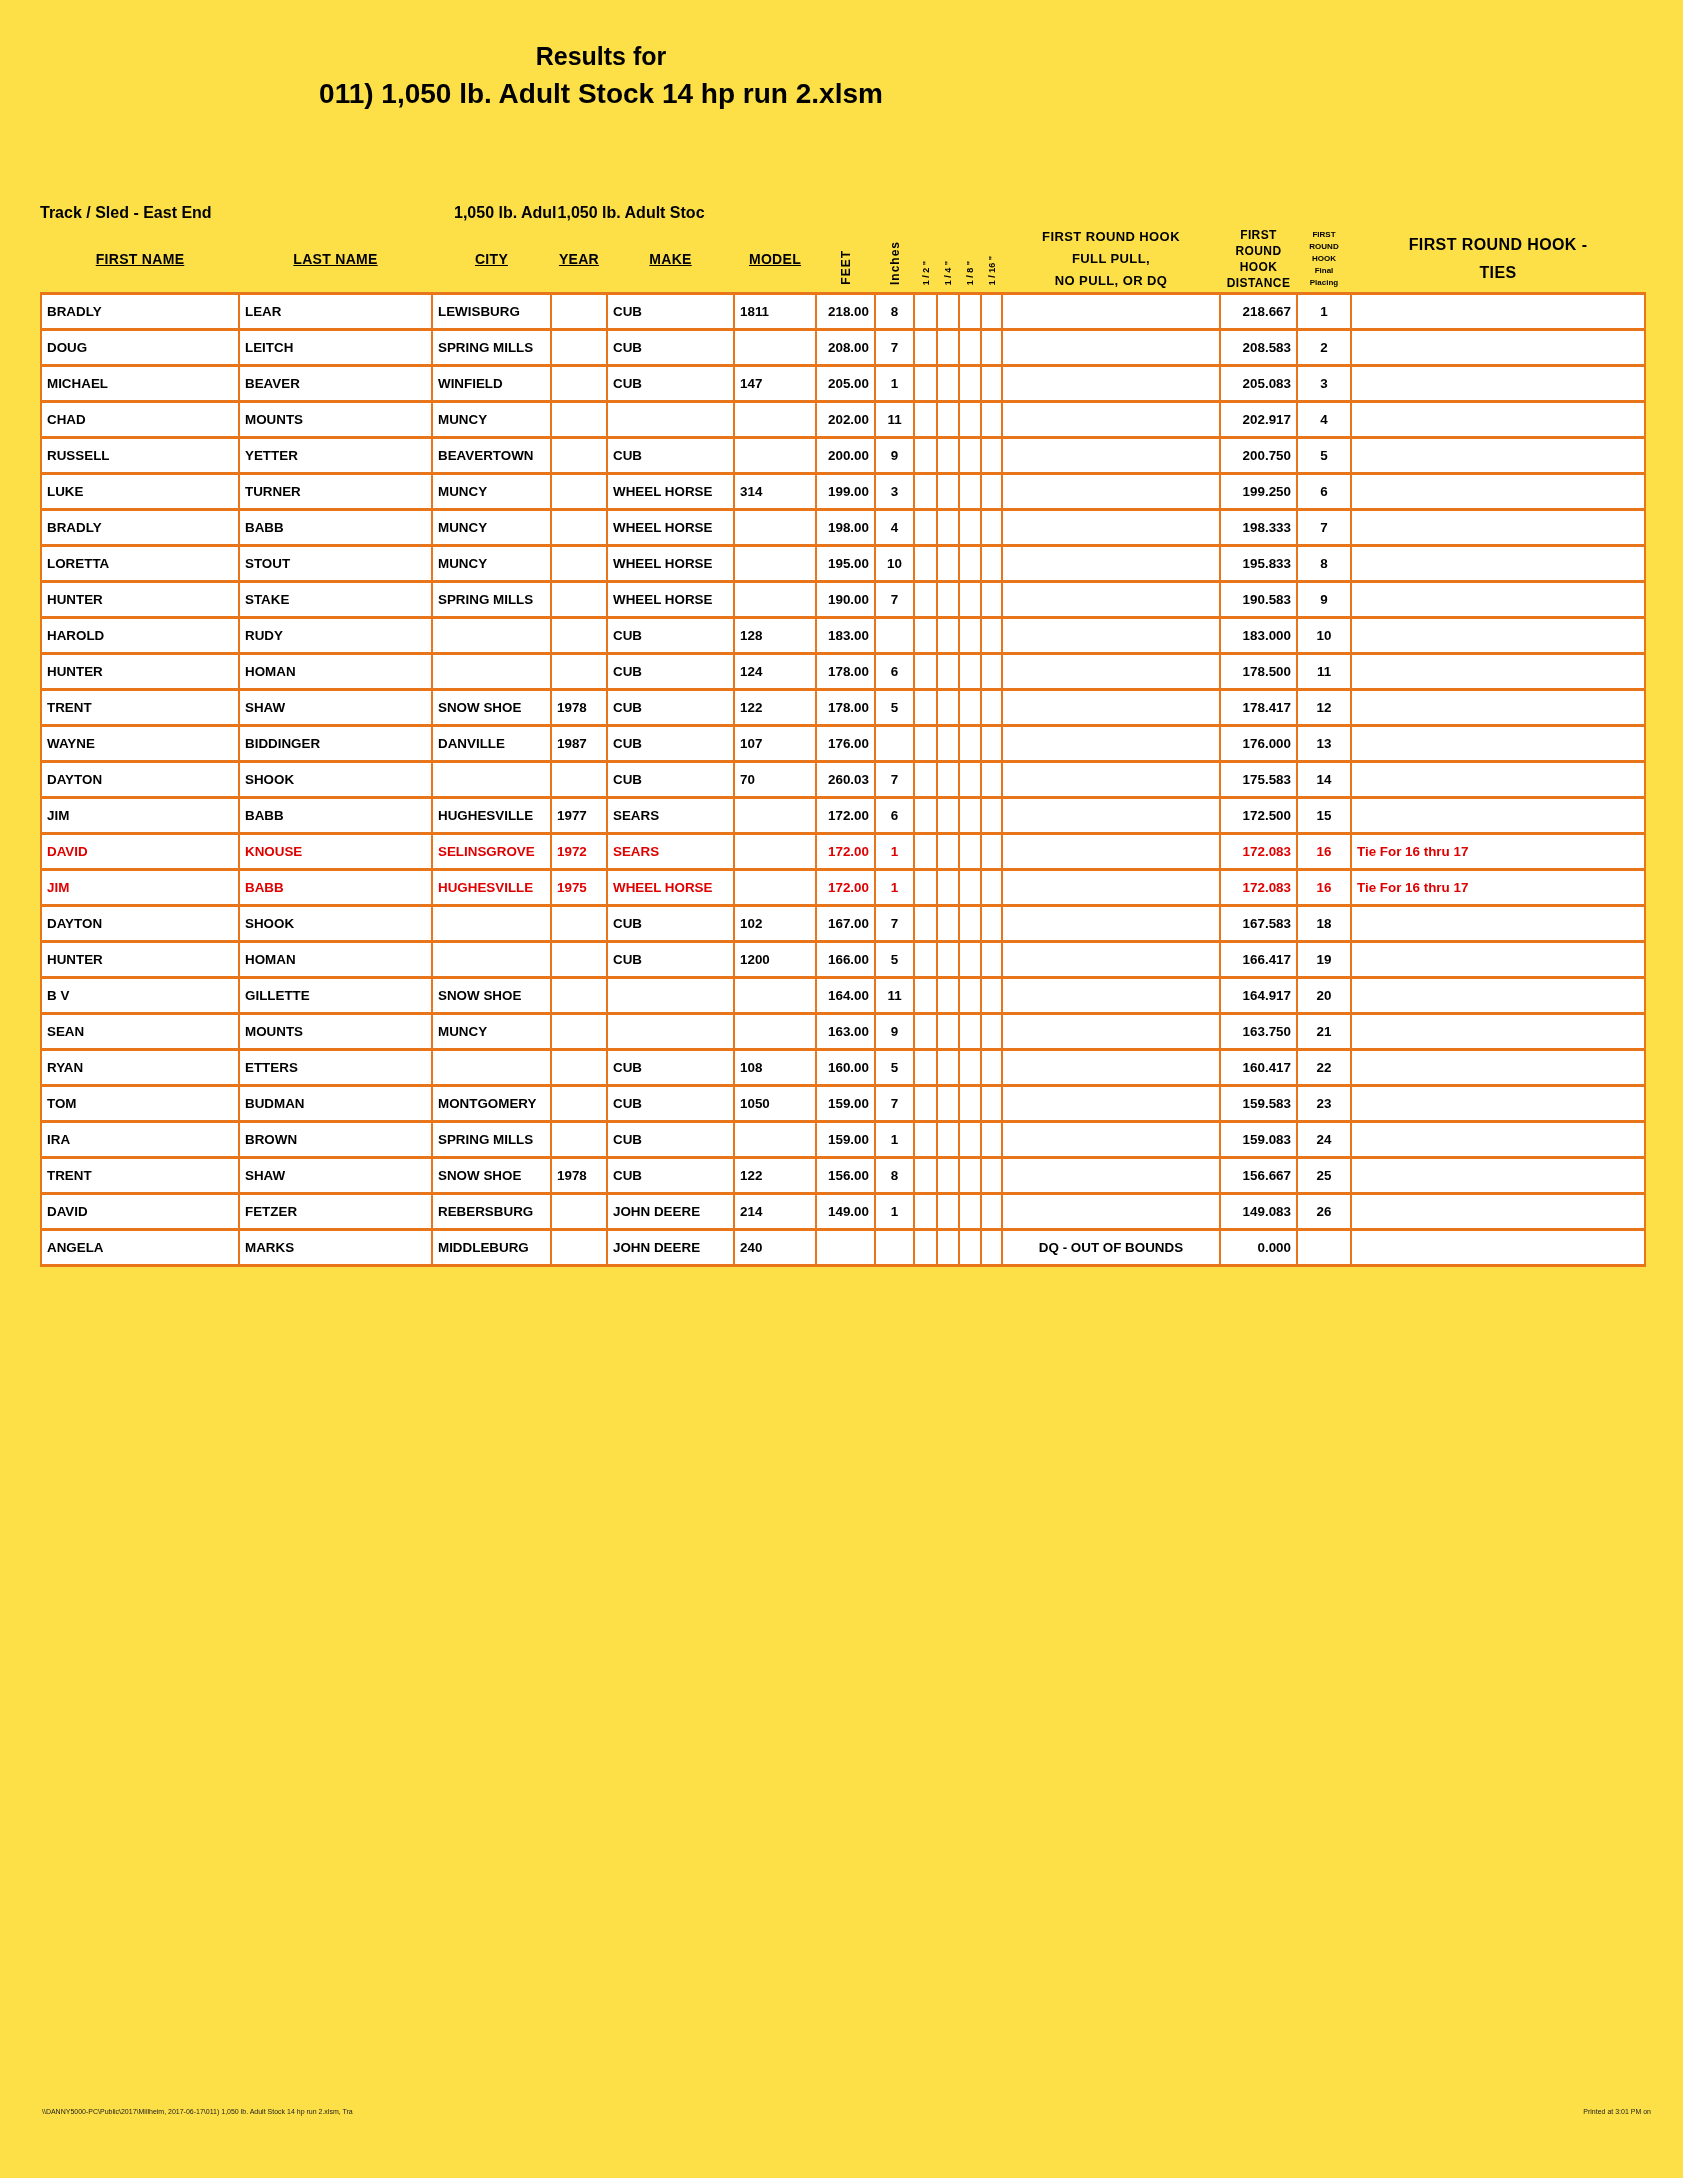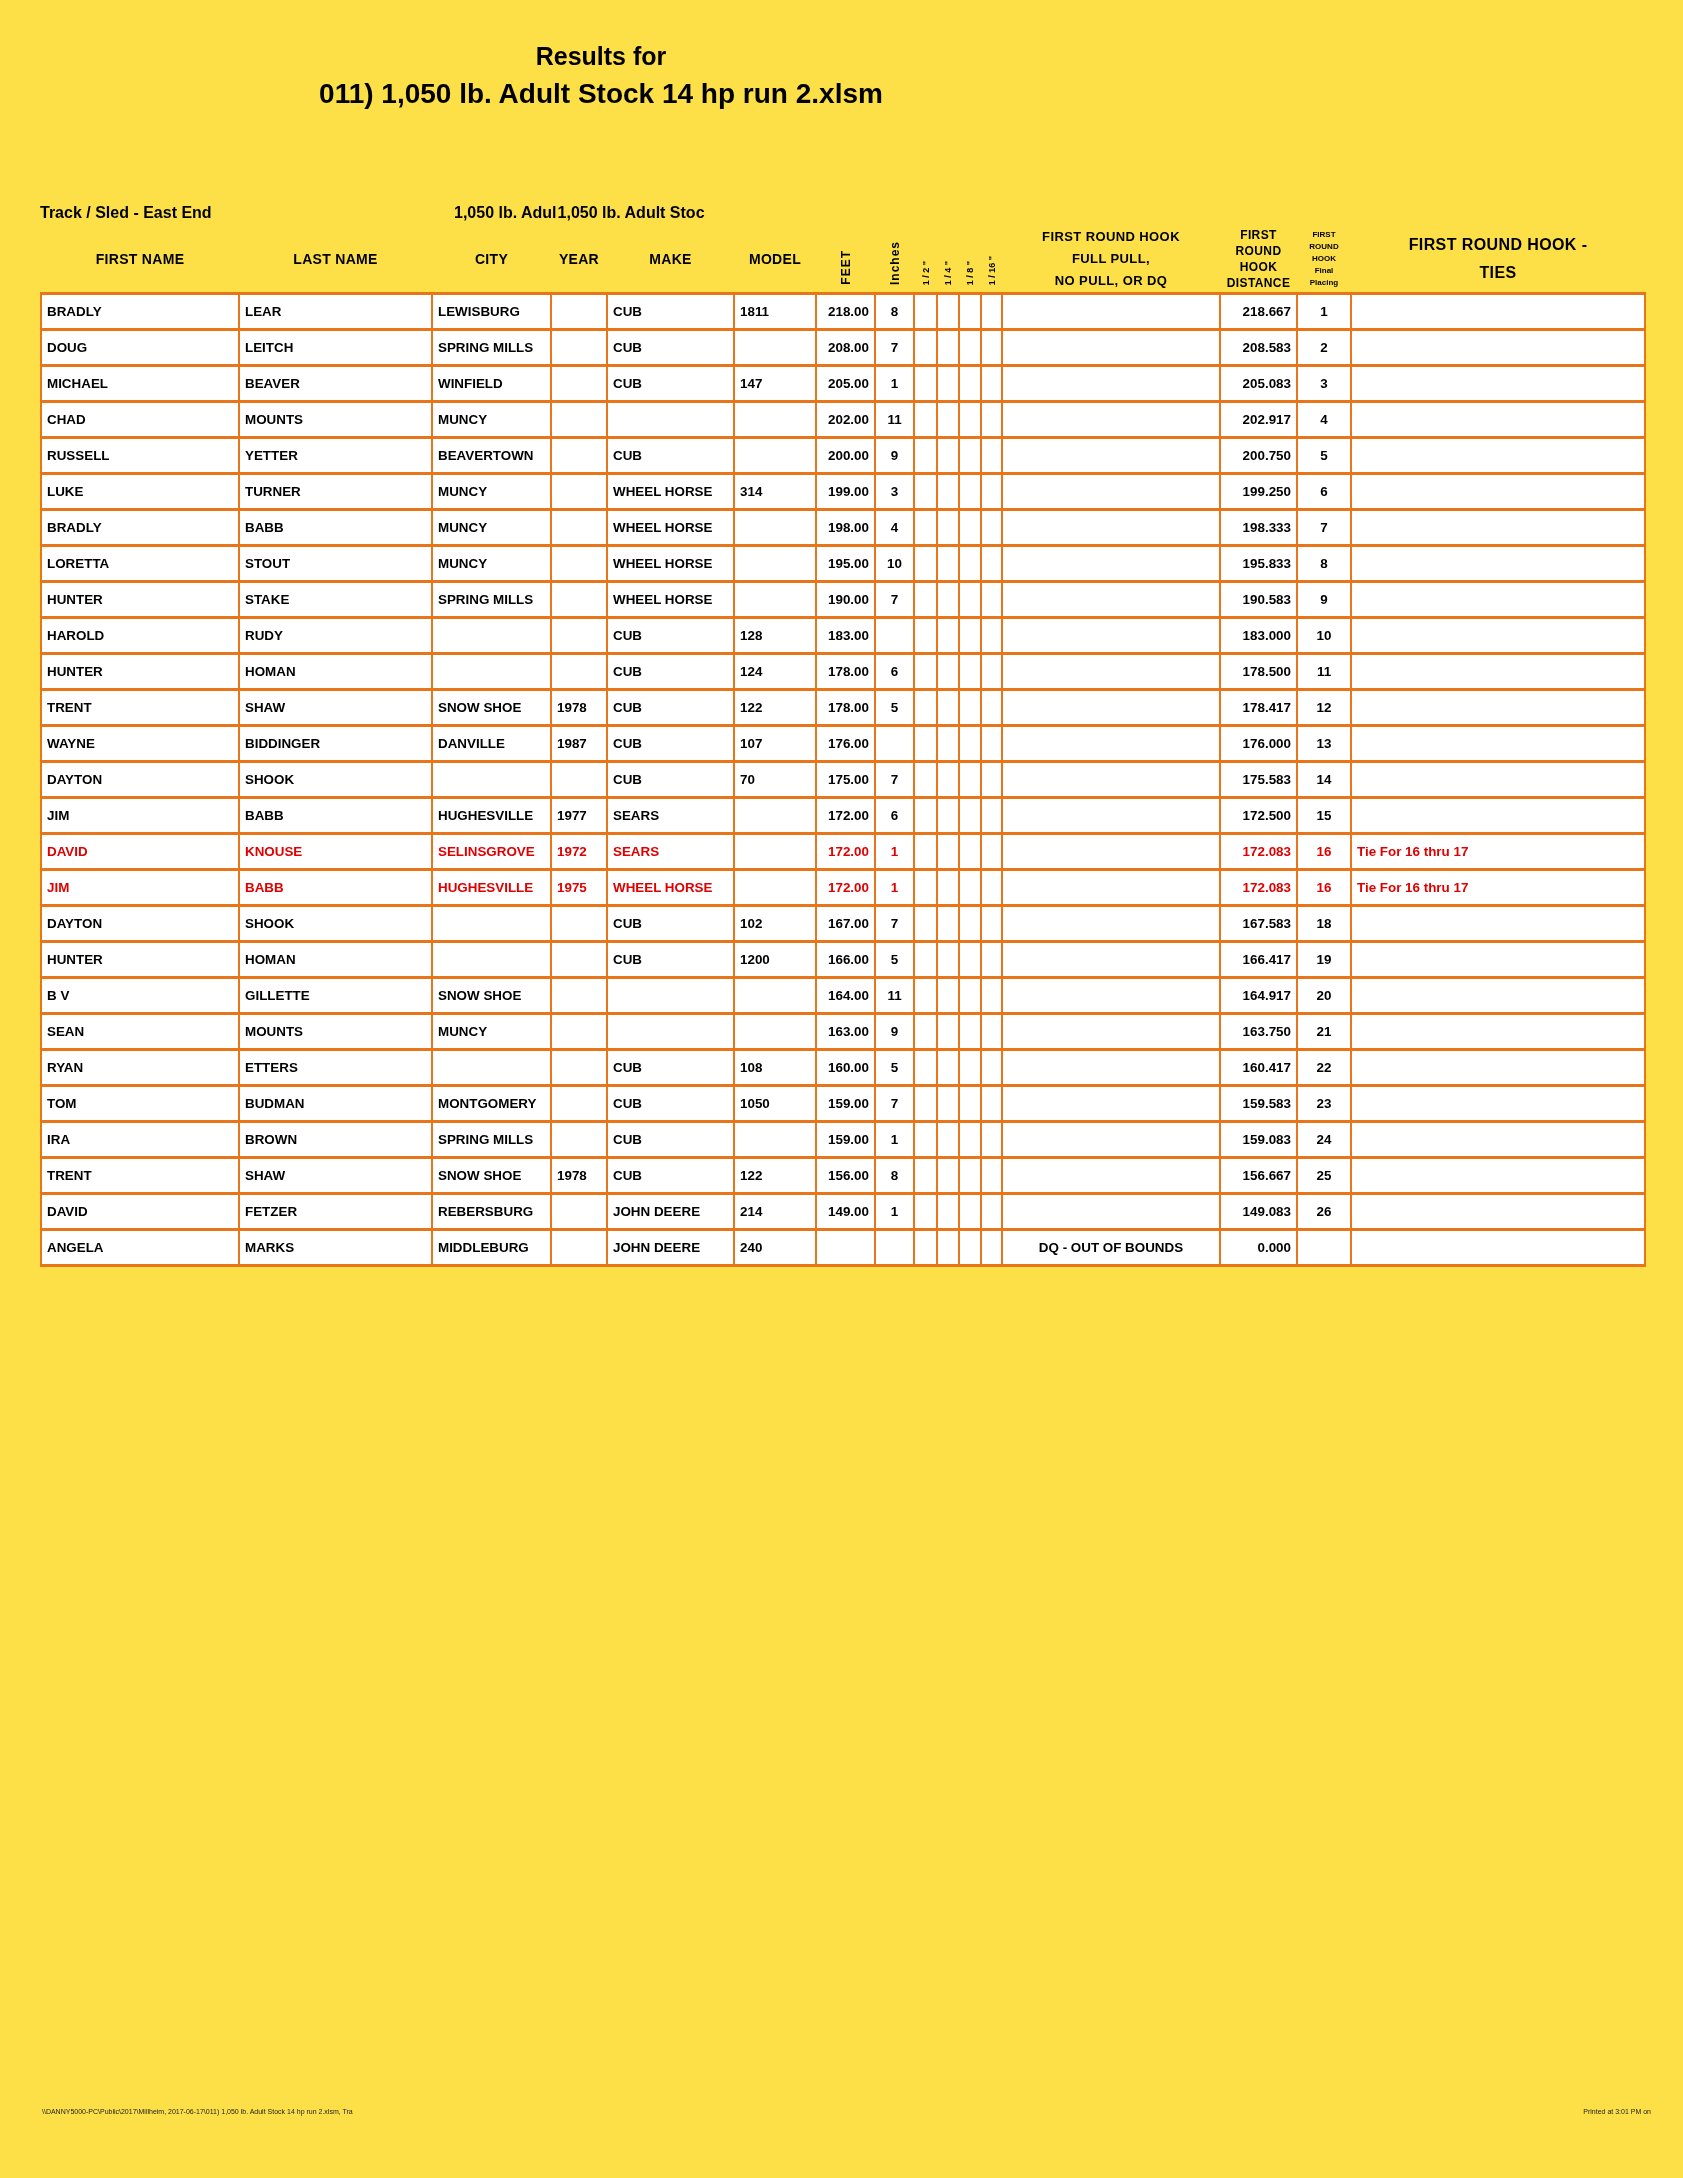--- a/index.html
+++ b/index.html
@@ -22,21 +22,21 @@
   .meta .cls span { margin-right:1px; }
 
   
   .tbl-wrap { position:absolute; left:40px; top:226px; width:1604px; }
   table { border-collapse:collapse; table-layout:fixed; width:1604px; }
   thead th { border:none; font-weight:bold; padding:0; vertical-align:middle; text-align:center; }
   thead tr { height:65px; }
   th.h-vert { vertical-align:bottom; padding-bottom:3px; }
   .vert { display:inline-block; writing-mode:vertical-rl; transform:rotate(180deg); font-size:12px; font-weight:bold; letter-spacing:1px; }
   .vert.sm { font-size:9px; letter-spacing:0; }
-  th.h-name { font-size:14px; letter-spacing:0.3px; }
+  th.h-name { font-size:14px; letter-spacing:0.3px;text-decoration:underline; }
   th.h-multi div { font-size:13px; line-height:22px; letter-spacing:0.4px; }
   th.h-dist div { font-size:12px; line-height:16px; letter-spacing:0.4px; }
   th.h-tiny div { font-size:8px; line-height:12px; }
   th.h-ties div { font-size:16px; line-height:28px; letter-spacing:0.4px; }
 
   tbody td {
     border:2px solid var(--grid, #E8751A);
     border-top-width:3px; border-bottom-width:3px;
     height:33px;
     font-size:13.4px;
@@ -364,21 +364,21 @@
             <td class="col-placing">13</td>
             <td class="col-ties"></td>
           </tr>
           <tr>
             <td class="col-first">DAYTON</td>
             <td class="col-last">SHOOK</td>
             <td class="col-city"></td>
             <td class="col-year"></td>
             <td class="col-make">CUB</td>
             <td class="col-model">70</td>
-            <td class="col-feet">175.00</td>
+            <td class="col-feet">260.03</td>
             <td class="col-inches">7</td>
             <td class="col-half"></td>
             <td class="col-quarter"></td>
             <td class="col-eighth"></td>
             <td class="col-sixteenth"></td>
             <td class="col-full_pull"></td>
             <td class="col-distance">175.583</td>
             <td class="col-placing">14</td>
             <td class="col-ties"></td>
           </tr>

